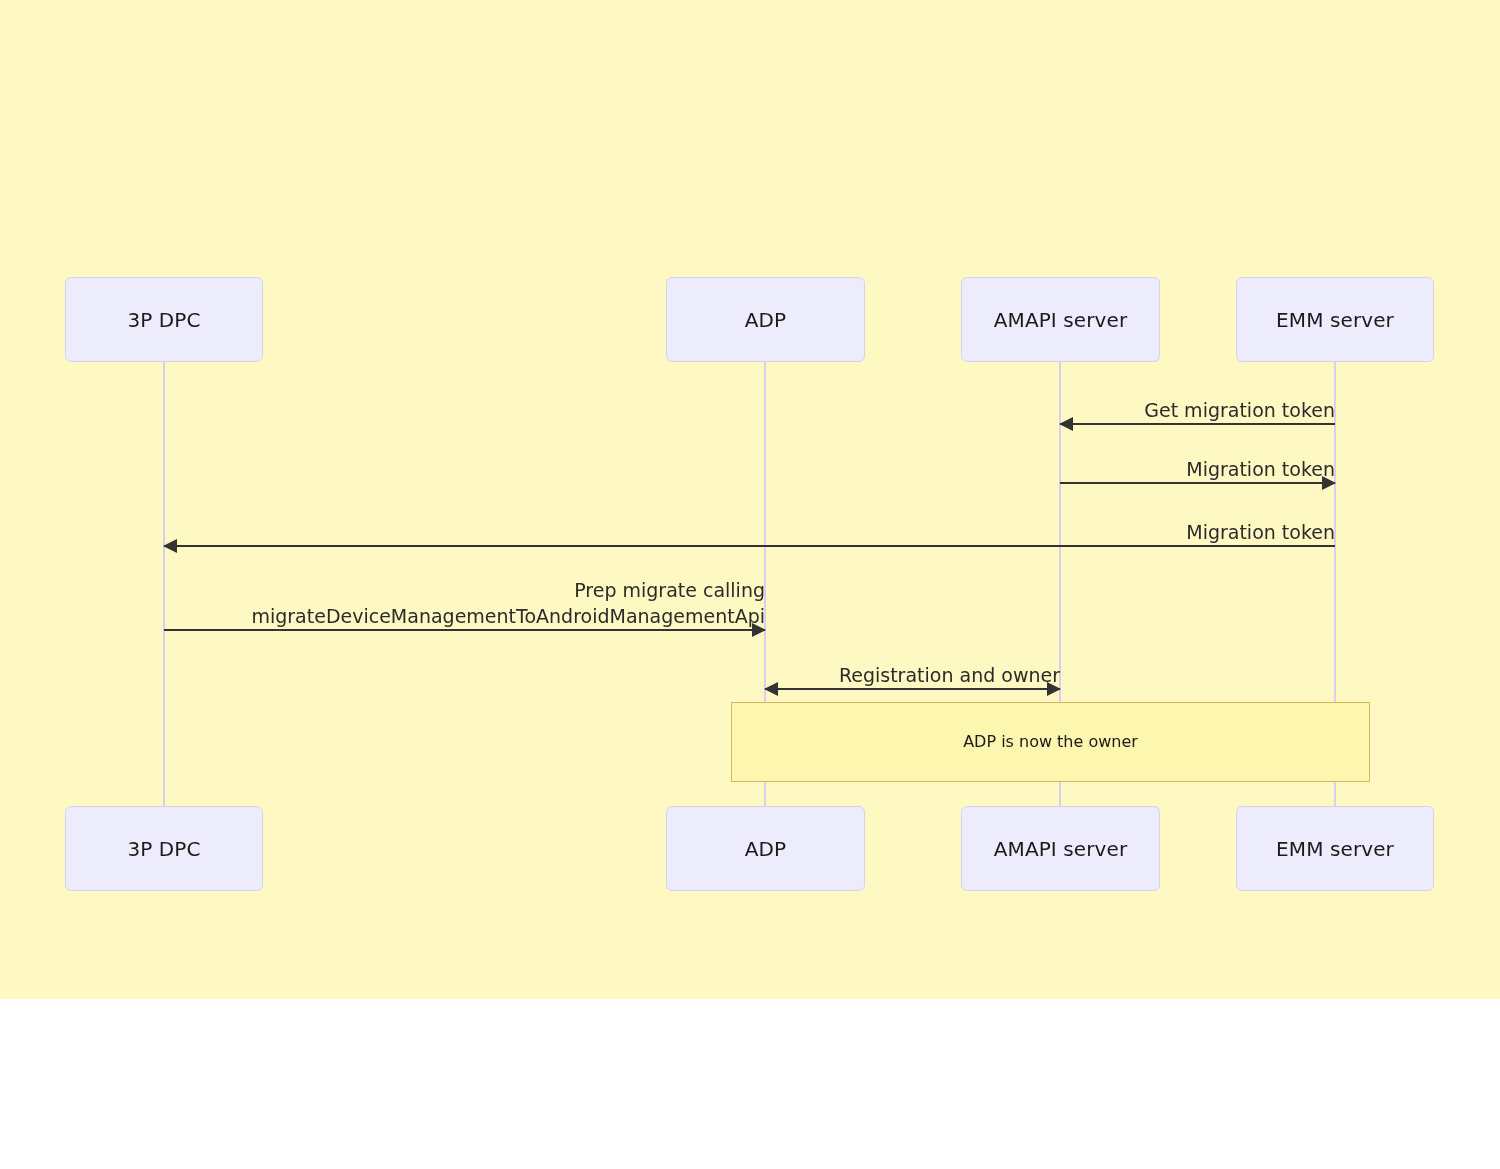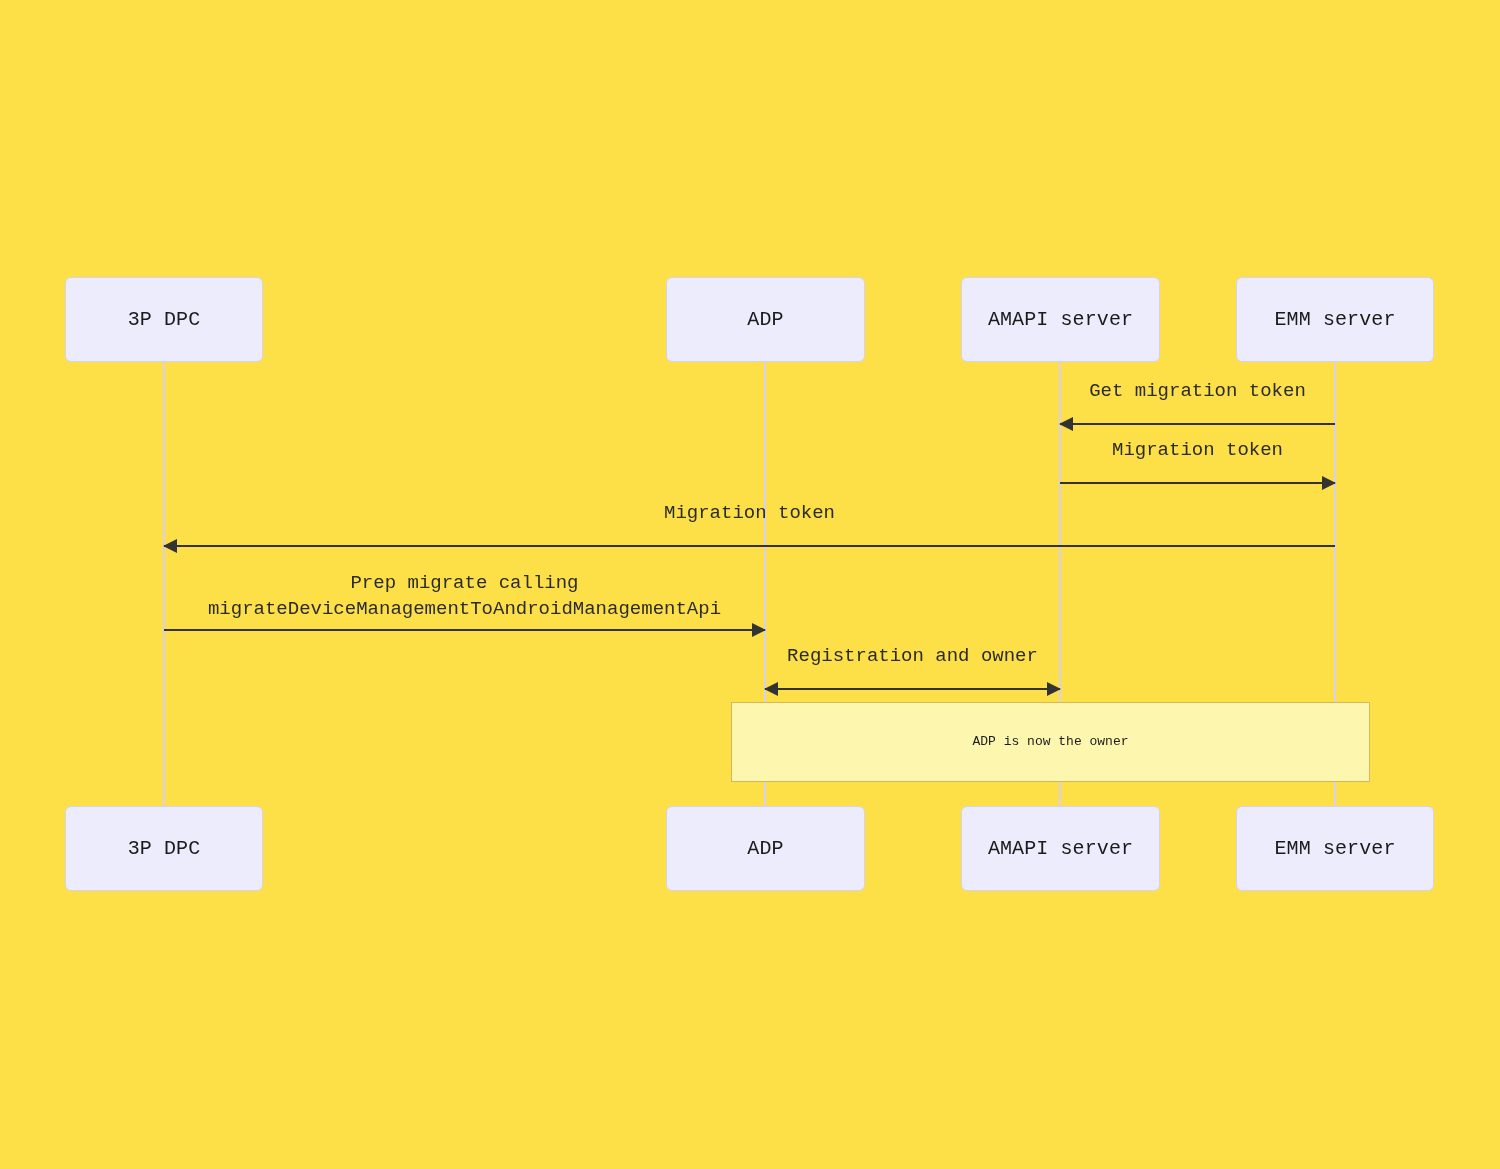--- a/index.html
+++ b/index.html
@@ -8,24 +8,23 @@
     padding: 0;
     background: #ffffff;
   }
   body {
     font-family: "DejaVu Sans", "Liberation Sans", sans-serif;
     color: #1f1f1f;
   }
   #canvas {
     position: relative;
     width: 1500px;
-    height: 1169px;
-    background: #fde047;
+    height: 999px;
+    background: #fef9c3;
     overflow: hidden;
-    font-family: Liberation Mono, monospace;
   }
   
   .lifeline {
     position: absolute;
     width: 2px;
     background: #d8d0f0;
   }
   
   .actor-box {
     position: absolute;
@@ -73,33 +72,33 @@
   .msg-label {
     position: absolute;
     left: 0;
     width: 100%;
     text-align: center;
     font-size: 19px;
     line-height: 26px;
     color: #2b2b2b;
     white-space: pre-line;
   }
-  .msg-label.one-line { bottom: 19px; }
-  .msg-label.two-line { bottom: 7px; }
+  .msg-label.one-line { bottom: 0; text-align: right; }
+  .msg-label.two-line { bottom: 0; text-align: right; }
   
   .note-box {
     position: absolute;
     box-sizing: border-box;
     background: #fdf6ae;
     border: 1px solid #d4b95a;
     display: flex;
     flex-direction: column;
     align-items: center;
     justify-content: center;
-    font-size: 13px;
+    font-size: 16px;
     line-height: 28px;
     color: #1b1b1b;
     text-align: center;
     z-index: 4;
   }
   .note-line { display: block; }
 </style>
 </head>
 <body>
 

